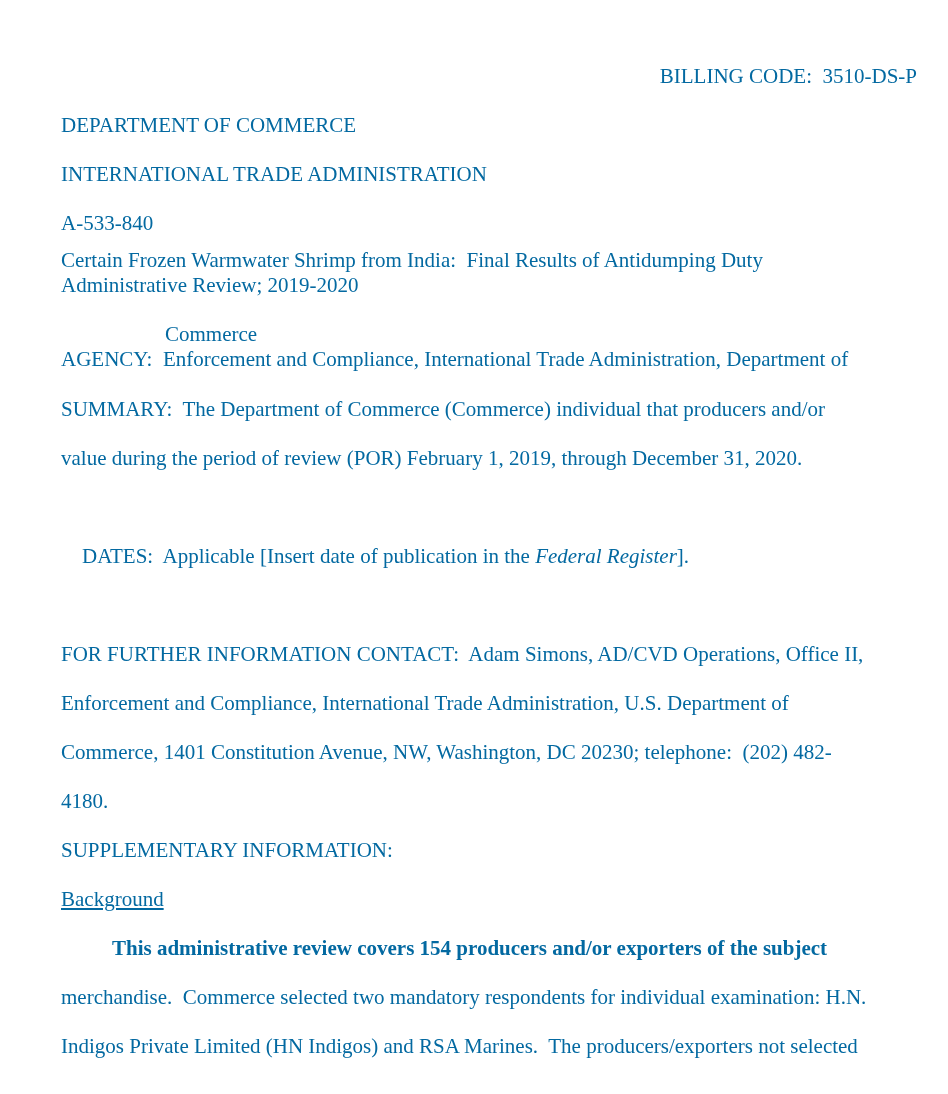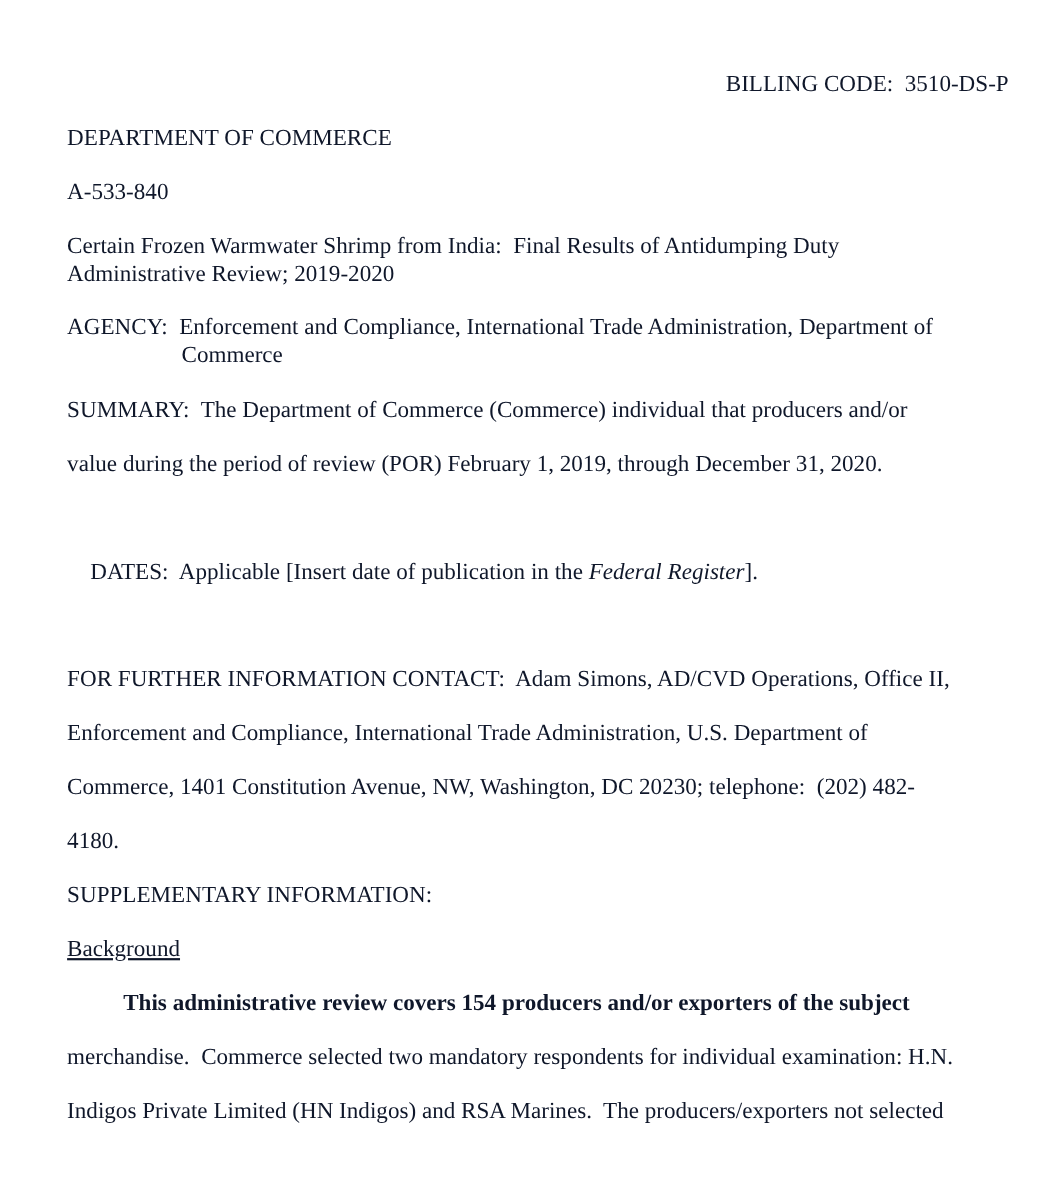--- a/index.html
+++ b/index.html
@@ -5,67 +5,68 @@
   html, body {
     margin: 0;
     padding: 0;
     background: #ffffff;
   }
   .page {
     position: relative;
     width: 948px;
     height: 1094px;
     background: #ffffff;
-    color: #0f172a;
+    color: #0369a1;
     font-family: "Liberation Serif", serif;
     font-size: 21px;
     box-sizing: border-box;
     padding: 52px 0 0 61px;
     overflow: hidden;
   }
   .line {
     line-height: 49px;
     white-space: pre;
   }
   .tline {
     line-height: 25px;
     white-space: pre;
   }
   .right-align {
     text-align: right;
     padding-right: 31px;
   }
-  .title-block  { margin-top: 12px; }
+  .title-block  { }
   .agency-block { margin-top: 24px; }
   .summary-block { margin-top: 13px; }
   .hang-indent  { padding-left: 104px; }
   .first-indent { padding-left: 51px; font-weight: bold; }
   .italic { font-style: italic; margin-top: 14px; }
   .underlined { text-decoration: underline; }
 </style>
 </head>
 <body>
 
 <div class="page">
 
   <div class="line right-align">BILLING CODE:  3510-DS-P</div>
 
   <div class="line">DEPARTMENT OF COMMERCE</div>
 
+  <div class="line">INTERNATIONAL TRADE ADMINISTRATION</div>
 
   <div class="line">A-533-840</div>
 
   <div class="title-block">
     <div class="tline">Certain Frozen Warmwater Shrimp from India:  Final Results of Antidumping Duty</div>
     <div class="tline">Administrative Review; 2019-2020</div>
   </div>
 
   <div class="agency-block">
+    <div class="tline hang-indent">Commerce</div>
     <div class="tline">AGENCY:  Enforcement and Compliance, International Trade Administration, Department of</div>
-    <div class="tline hang-indent">Commerce</div>
   </div>
 
   <div class="summary-block">
     <div class="line">SUMMARY:  The Department of Commerce (Commerce) individual that producers and/or</div>
     <div class="line">value during the period of review (POR) February 1, 2019, through December 31, 2020.</div>
   </div>
 
   <div class="line">
     <span>DATES:  Applicable [Insert date of publication in the </span><span class="italic">Federal Register</span><span>].</span>
   </div>

